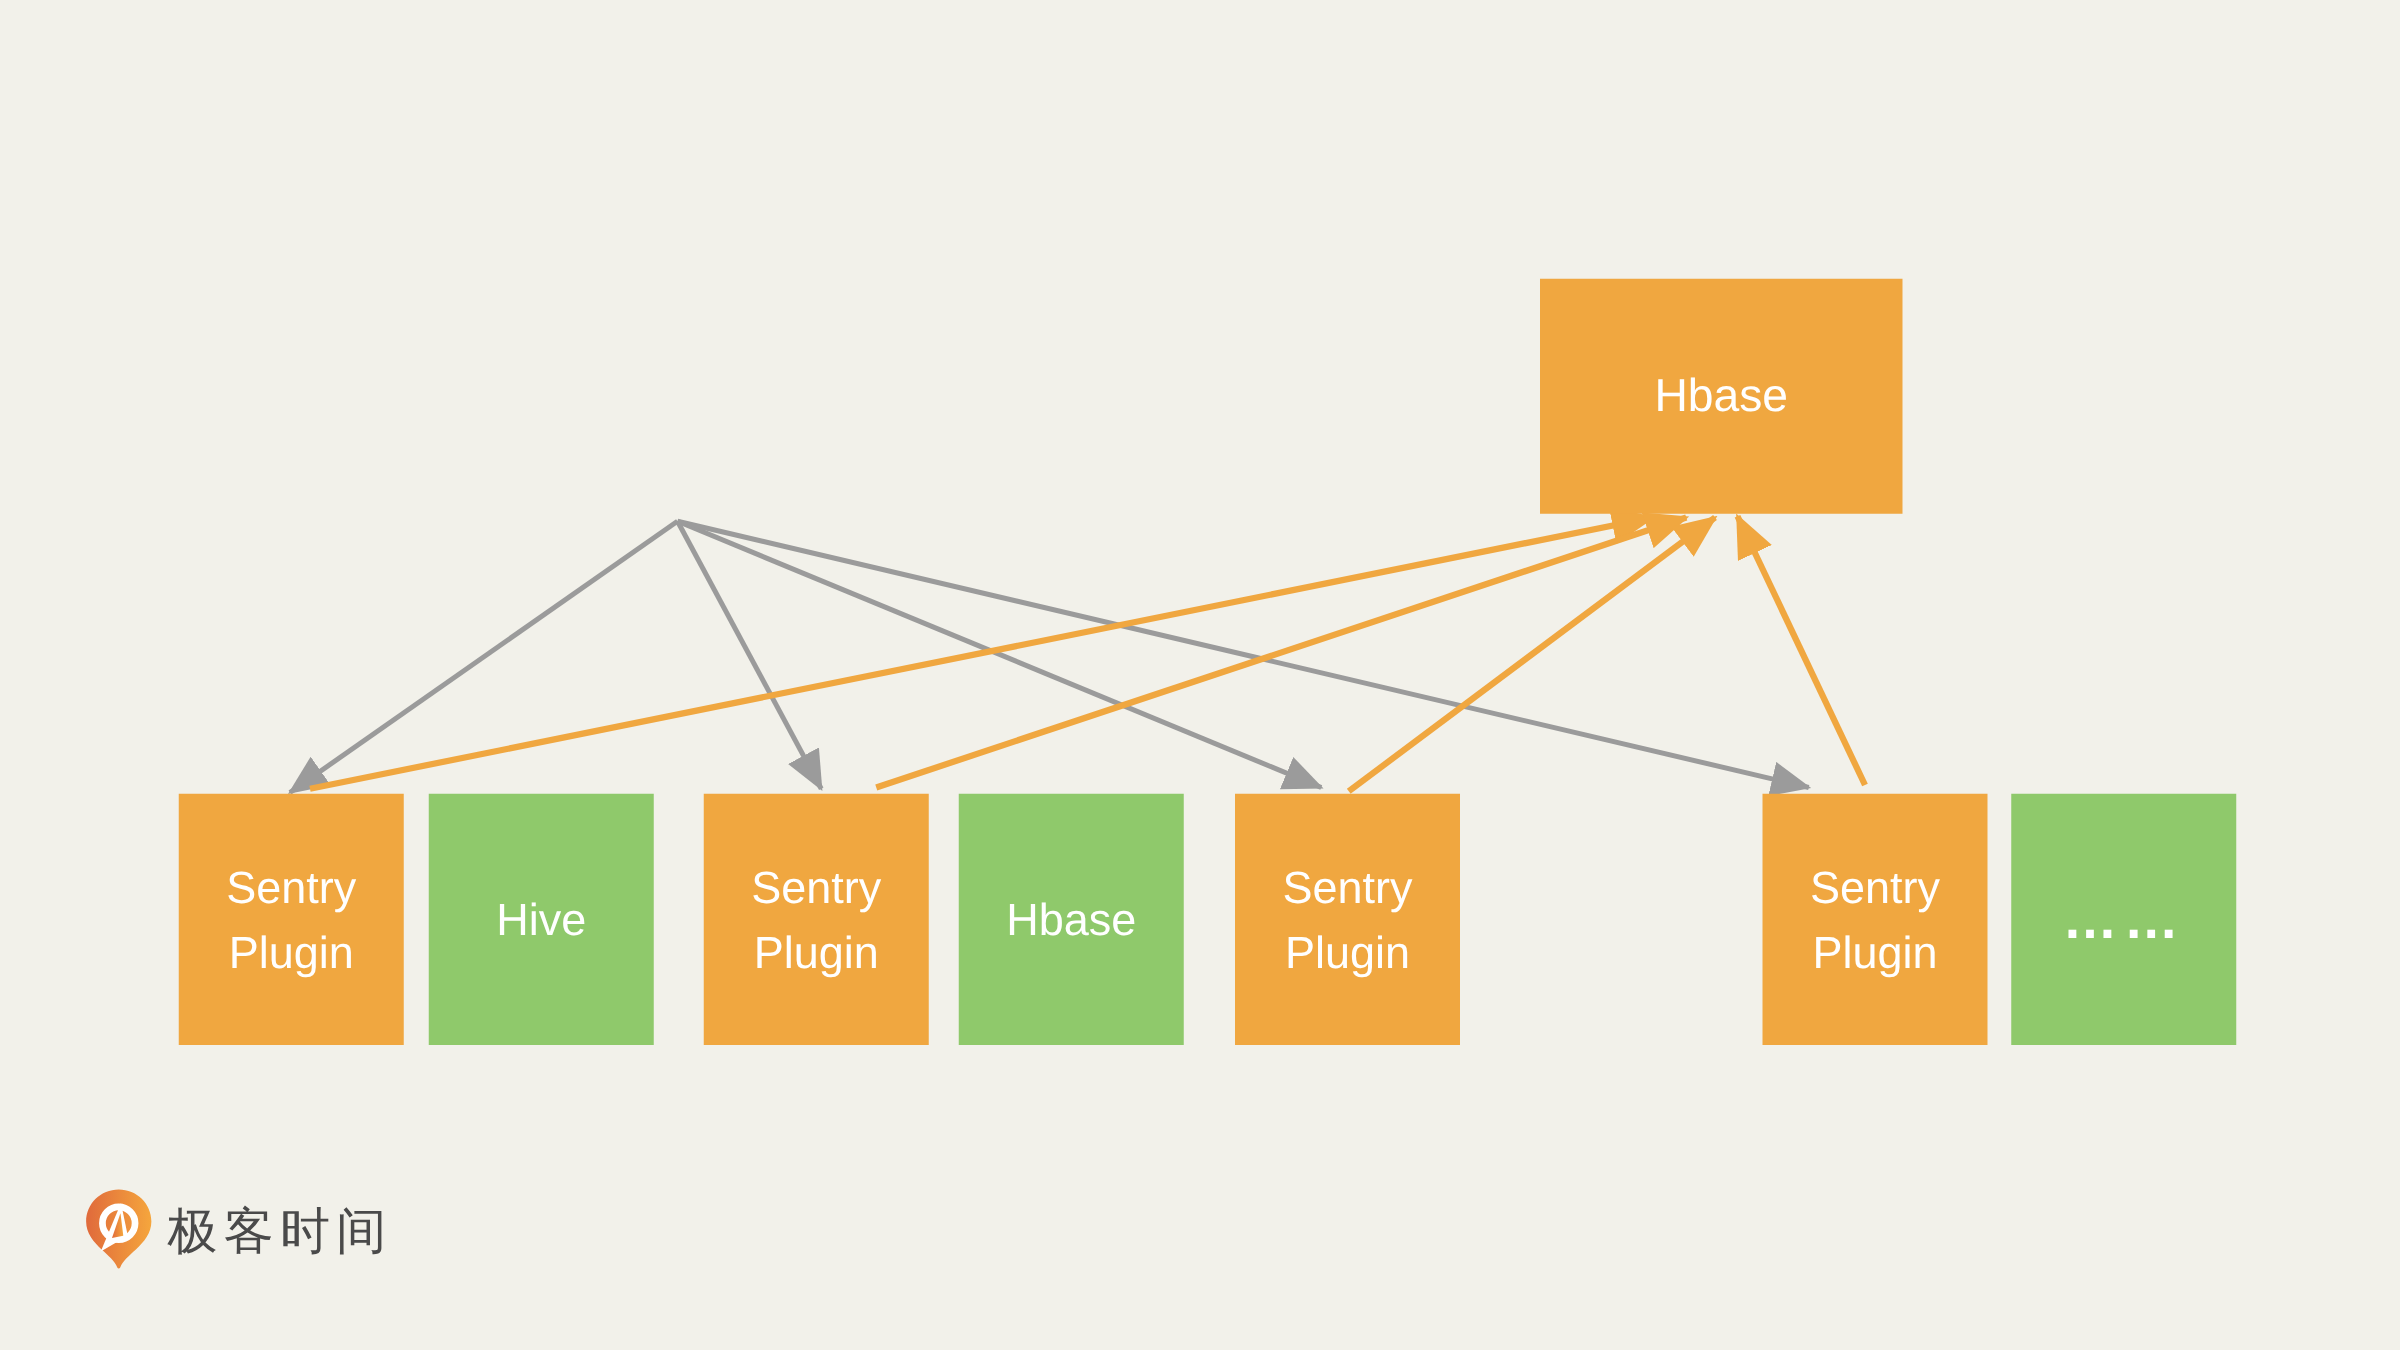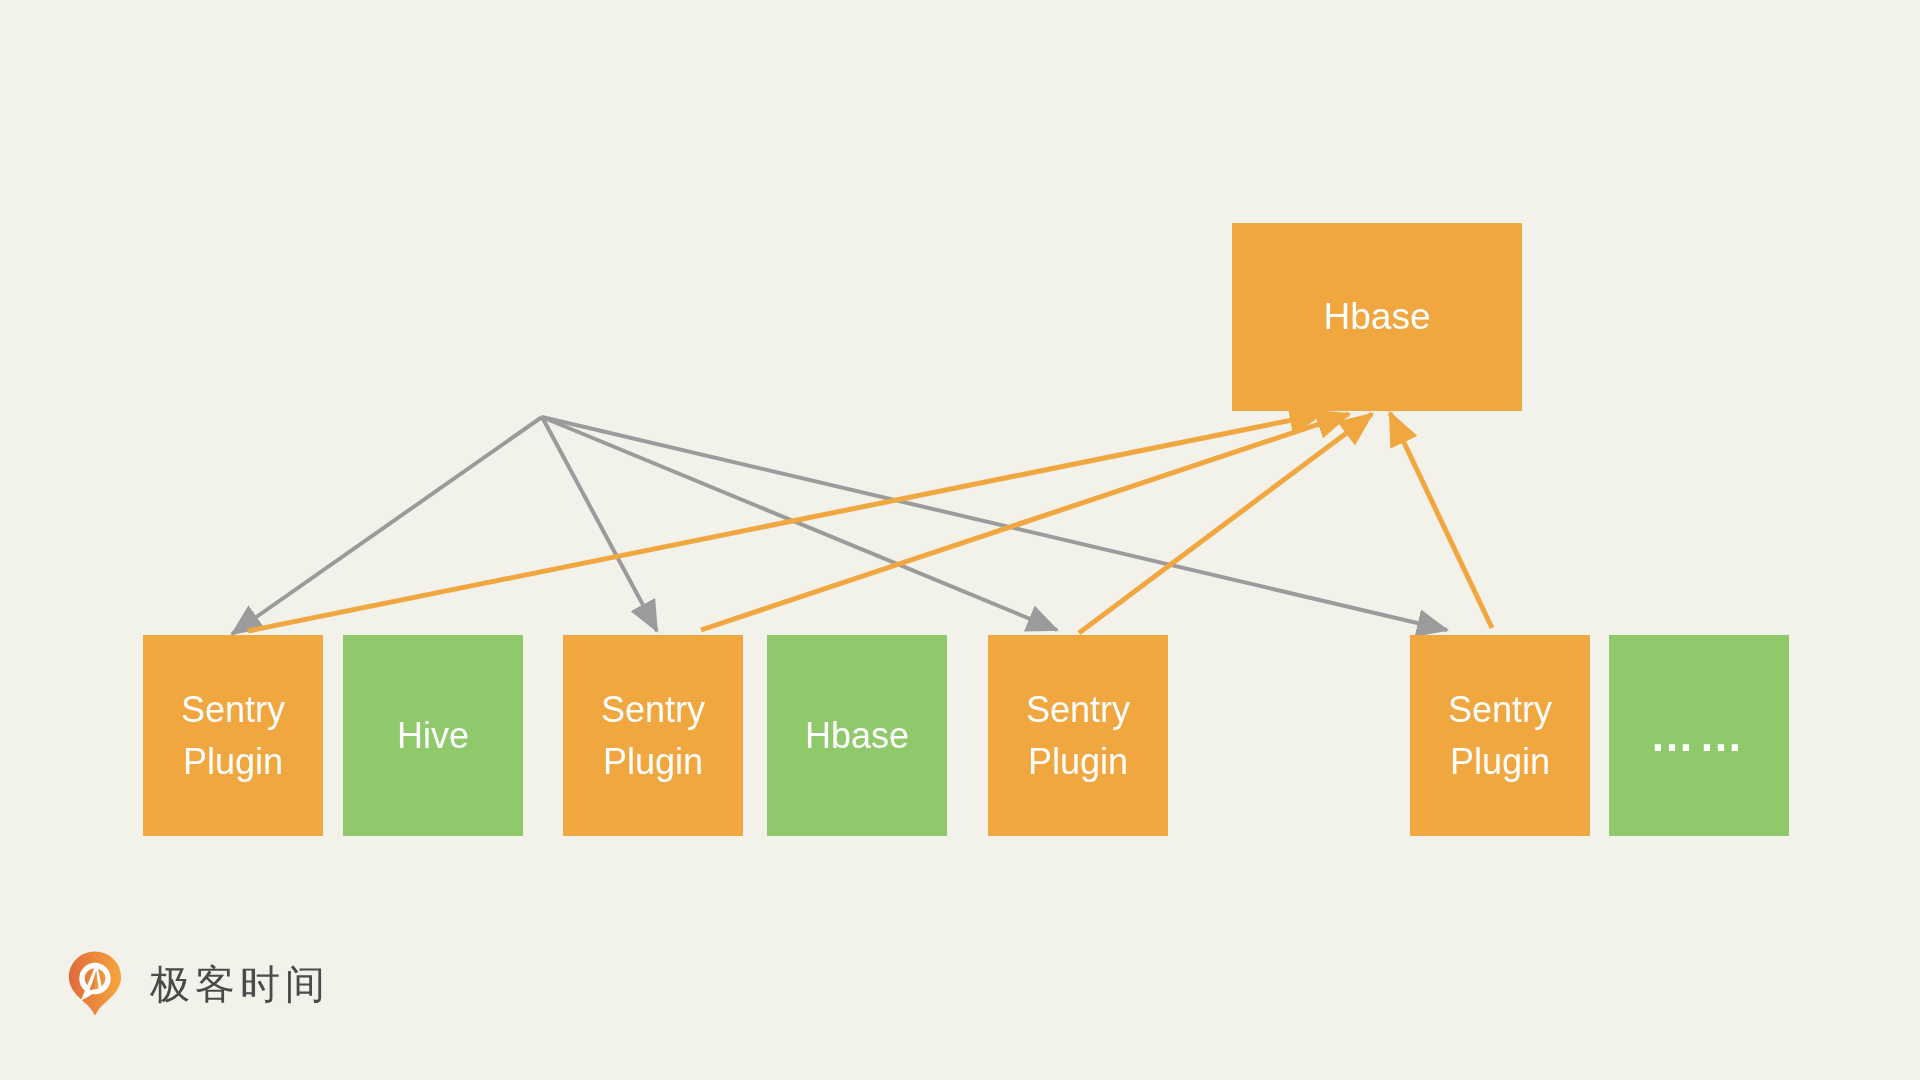--- a/index.html
+++ b/index.html
@@ -54,21 +54,21 @@
     font-size: 44px;
     font-weight: 700;
     letter-spacing: 5px;
     line-height: 44px;
   }
   .footer {
     position: absolute;
     left: 68px; top: 950px;
     display: flex;
     align-items: center;
-    gap: 28px;
+    gap: 12px;
   }
   .logo-icon { width: 54px; height: 68px; display: block; }
   .logo-text {
     font-size: 40px;
     font-weight: 500;
     letter-spacing: 5px;
     color: var(--logo-text-color, #4A4A4A);
   }
 </style>
 </head>

